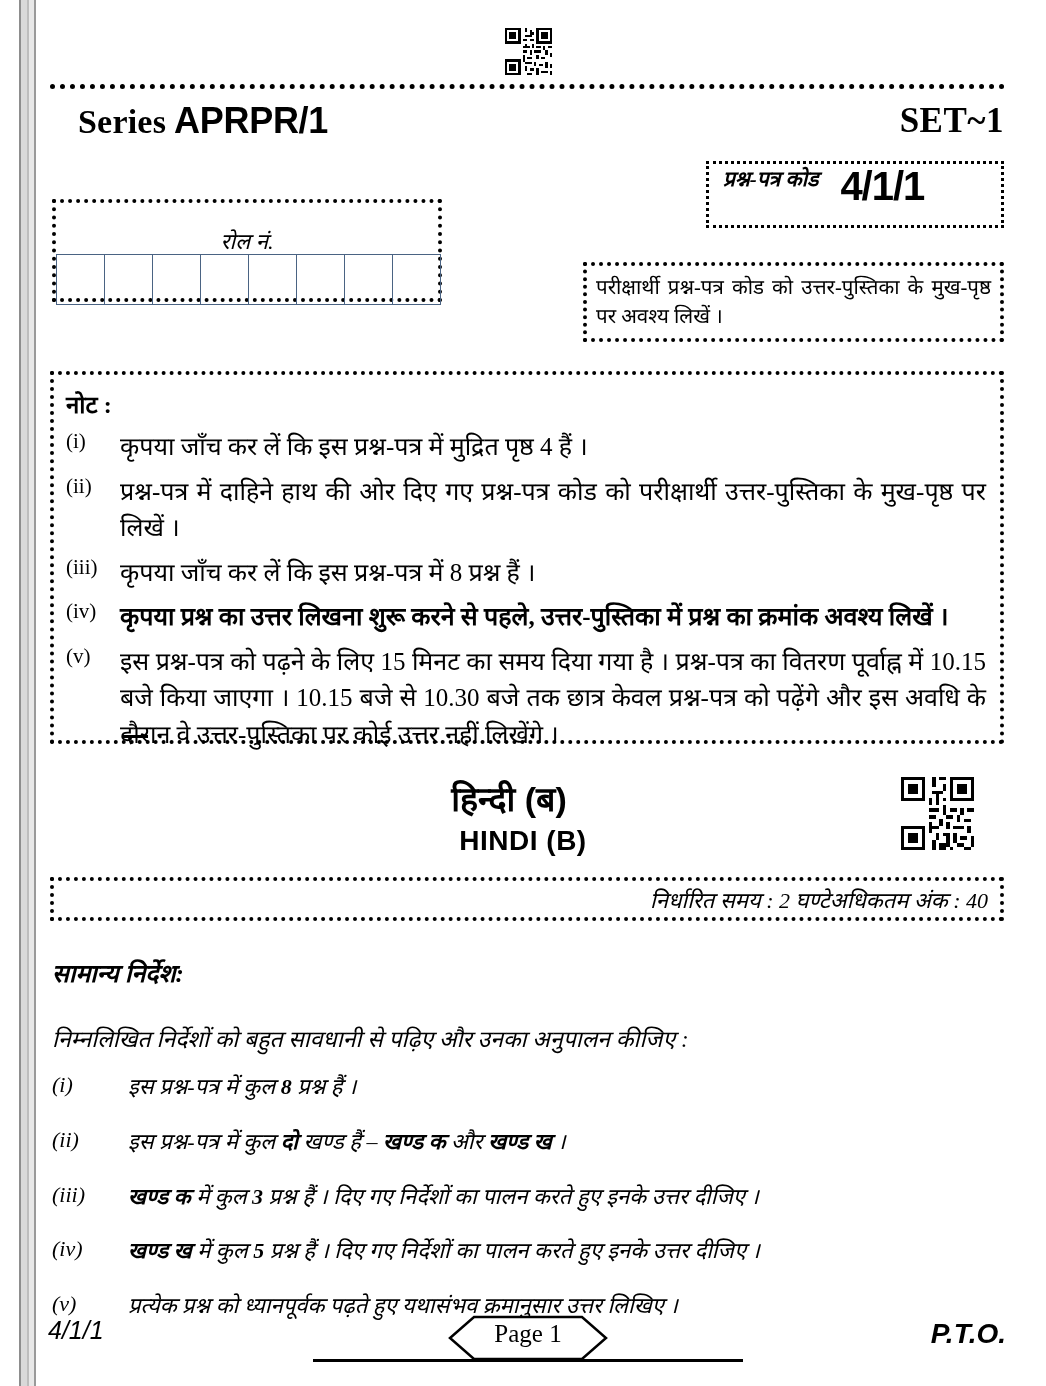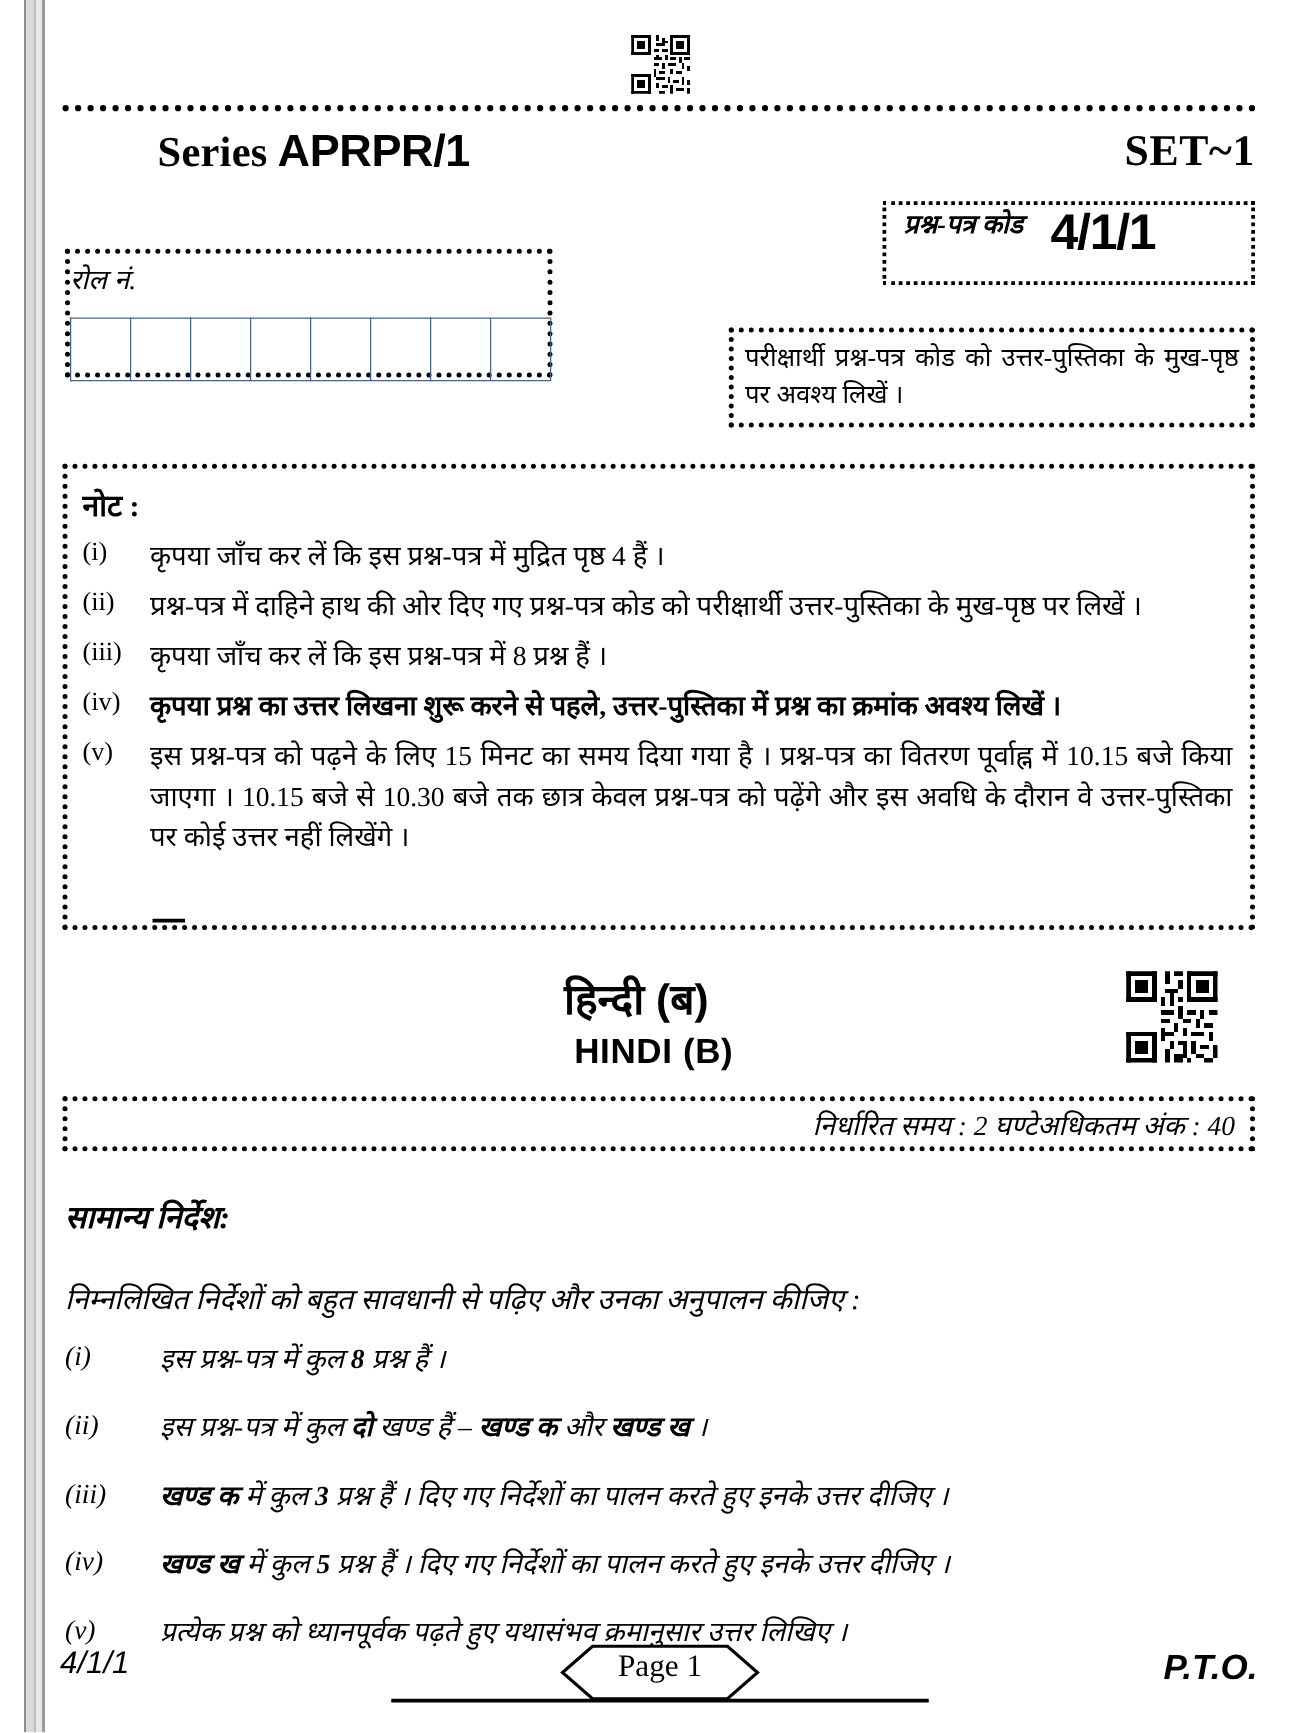--- a/index.html
+++ b/index.html
@@ -65,21 +65,20 @@
     position: absolute;
     left: 78px;
     top: 100px;
     white-space: nowrap;
   }
   .series-word {
     font-family: "Liberation Serif", "DejaVu Serif", serif;
     font-weight: bold;
     font-size: 34px;
     letter-spacing: 0.2px;
-    margin-left: 48px;
   }
   .series-code {
     font-family: "Liberation Sans", "DejaVu Sans", sans-serif;
     font-weight: bold;
     font-size: 36px;
     letter-spacing: -0.3px;
     margin-left: 8px;
   }
   .set-label {
     position: absolute;
@@ -97,22 +96,23 @@
     left: 52px;
     top: 199px;
     width: 390px;
     height: 103px;
     border: 4px dotted #000;
     box-sizing: border-box;
   }
   .roll-label {
     position: absolute;
     left: 0;
-    top: 4px;
+    top: 22px;
     width: 100%;
+    text-align: center;
     font-style: italic;
     font-size: 22px;
     font-family: "Liberation Serif", "DejaVu Serif", serif;
   }
   .roll-grid {
     position: absolute;
     left: 56px;
     top: 254px;
     width: 385px;
     height: 51px;
@@ -196,21 +196,21 @@
     margin-bottom: 8px;
   }
   .note-num {
     width: 54px;
     flex: 0 0 54px;
     font-size: 21px;
     font-family: "Liberation Serif", "DejaVu Serif", serif;
   }
   .note-text {
     flex: 1 1 auto;
-    font-size: 22px;
+    font-size: 25px;
     line-height: 1.46;
     font-family: "Liberation Serif", "DejaVu Serif", serif;
     text-align: justify;
   }
   .note-item.bold .note-text { font-weight: bold; }
   .note-underline {
     position: absolute;
     left: 122px;
     top: 735px;
     width: 26px;

